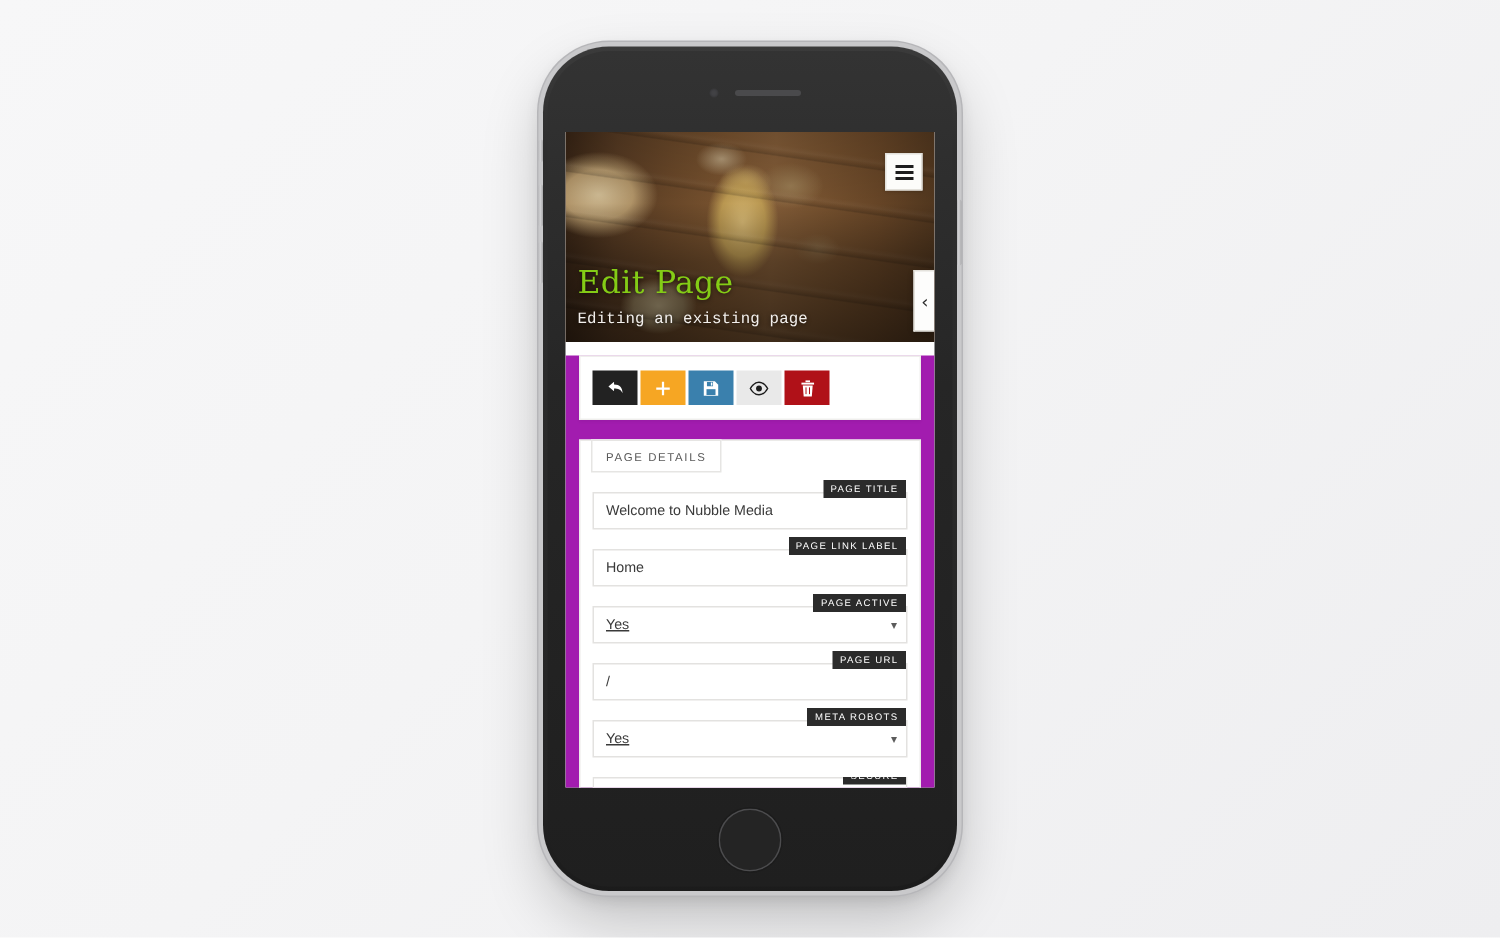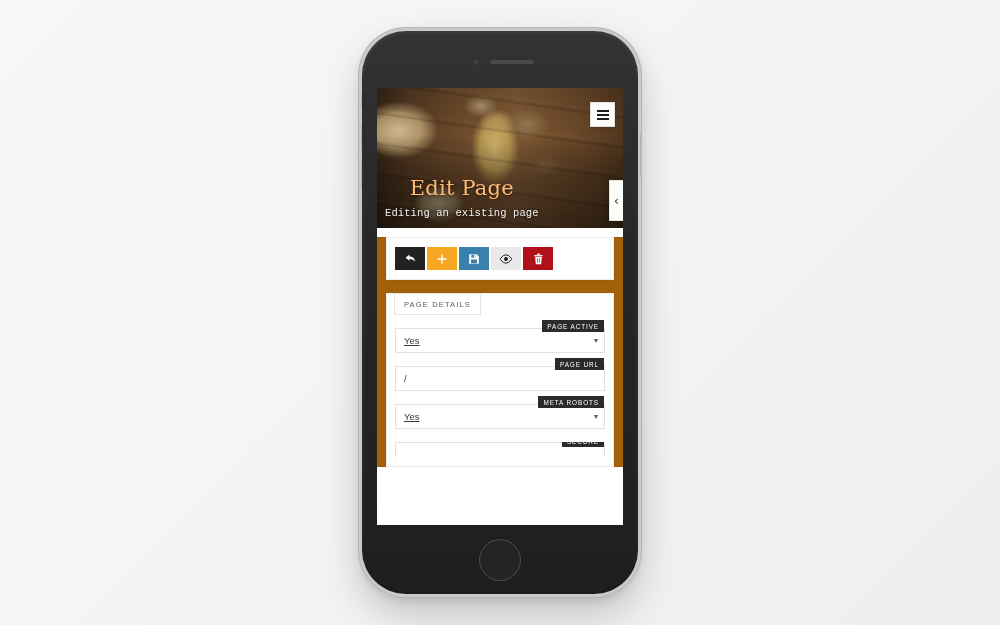--- a/index.html
+++ b/index.html
@@ -154,25 +154,24 @@
   .hero-text {
     position: absolute;
     left: 8px;
     bottom: 9px;
     z-index: 4;
   }
   .hero-title {
     font-family: "DejaVu Serif", "Liberation Serif", serif;
     font-size: 21px;
     font-weight: 400;
-    color: #fdba74;
+    color: #84cc16;
     letter-spacing: 0.2px;
     line-height: 1.05;
     text-shadow: 0 1px 3px rgba(0,0,0,0.55);
-    text-align: center;
   }
   .hero-sub {
     margin-top: 8px;
     font-size: 10.5px;
     color: #f2efec;
     letter-spacing: 0.1px;
     text-shadow: 0 1px 3px rgba(0,0,0,0.6);
     font-family: Liberation Mono, monospace;
   }
 
@@ -218,21 +217,21 @@
     font-size: 12px;
     color: #2a2a2a;
     cursor: pointer;
     box-shadow: -1px 1px 3px rgba(0,0,0,0.2);
     font-family: "DejaVu Sans", sans-serif;
     line-height: 1;
   }
 
   
   .content {
-    background: #a16207;
+    background: #a21caf;
     padding: 0;
   }
 
   .toolbar-card {
     margin: 9px 9px 0 9px;
     background: #ffffff;
     border: 1px solid #efeeec;
     box-shadow: 0 1px 2px rgba(0,0,0,0.05);
     padding: 9px 8px;
   }
@@ -428,21 +427,29 @@
 
           </div>
         </div>
 
         <div class="form-panel">
 
           <div class="tabs">
             <div class="tab">PAGE DETAILS</div>
           </div>
 
-
+          <div class="field">
+            <span class="field-tag">PAGE TITLE</span>
+            <input class="field-input" type="text" value="Welcome to Nubble Media" style="">
+          </div>
+
+          <div class="field">
+            <span class="field-tag">PAGE LINK LABEL</span>
+            <input class="field-input" type="text" value="Home" style="">
+          </div>
 
           <div class="field">
             <span class="field-tag">PAGE ACTIVE</span>
             <div class="select-wrap">
               <select class="field-select">
                 <option>Yes</option>
                 <option>No</option>
               </select>
               <span class="select-chevron">▾</span>
             </div>

